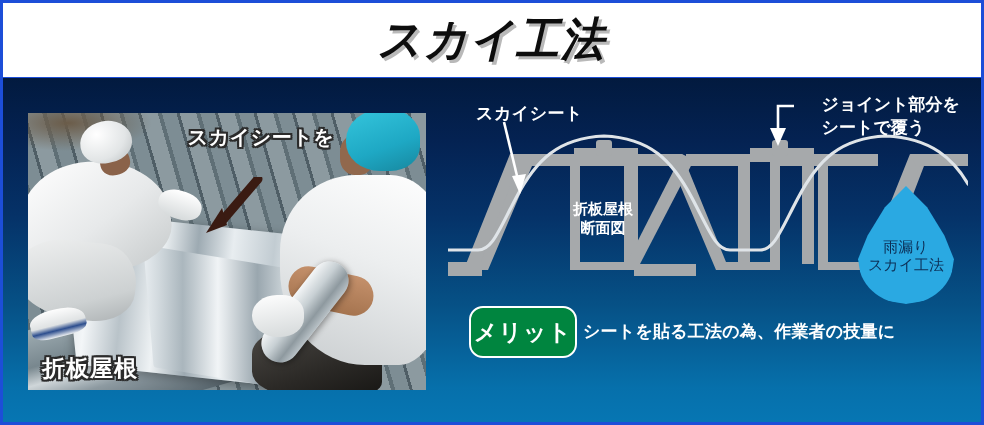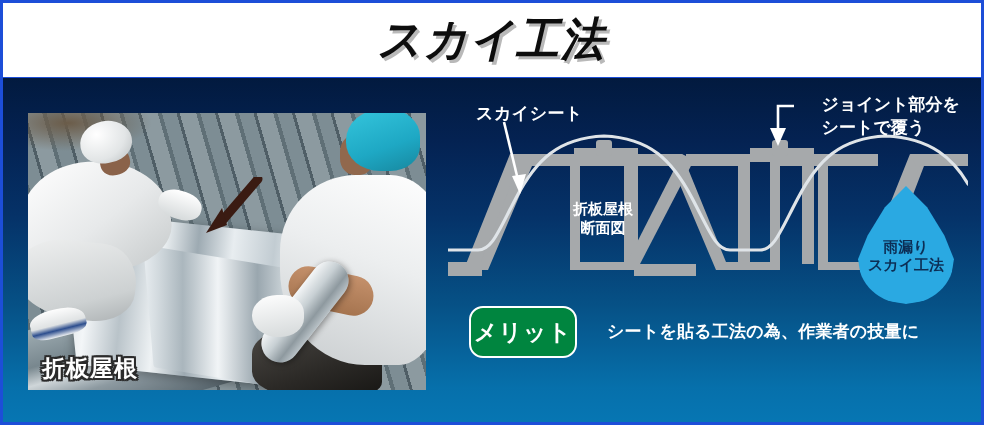--- a/index.html
+++ b/index.html
@@ -276,32 +276,32 @@
     clip-path: polygon(50% 0%, 72% 18%, 90% 42%, 100% 62%, 96% 82%, 80% 96%,
                        50% 100%, 20% 96%, 4% 82%, 0% 62%, 10% 42%, 28% 18%);
   }
   .drop-text {
     position: absolute; inset: 0;
     display: flex; flex-direction: column;
     align-items: center; justify-content: center;
     padding-top: 22px;
     color: #0c2e55;
     font-size: 15px;
-    font-weight: bold;
+    font-weight: normal;
     line-height: 1.22;
     text-align: center;
   }
 
   
   .merit {
     position: absolute;
     left: 466px; top: 228px;
     display: flex;
     align-items: center;
-    gap: 30px;
+    gap: 6px;
   }
   .merit-badge {
     width: 108px; height: 52px;
     background: #00853f;
     border: 2px solid #ffffff;
     border-radius: 14px;
     display: flex; align-items: center; justify-content: center;
     color: #ffffff;
     font-size: 23px;
     font-weight: bold;
@@ -343,20 +343,21 @@
 
       <div class="photo-bag"></div>
       <div class="worker-r-body"></div>
       <div class="worker-r-face"></div>
       <div class="worker-r-cap"></div>
       <div class="worker-r-arm"></div>
       <div class="photo-roll"></div>
       <div class="worker-r-glove"></div>
 
       <div class="ph-caption">
+        <div>スカイシートを</div>
       </div>
 
       <svg class="ph-arrow" viewBox="0 0 74 58">
         <path d="M62 2 L26 44" stroke="#3a1b12" stroke-width="9" stroke-linecap="round" fill="none"></path>
         <path d="M10 56 L31 48 L26 31 Z" fill="#3a1b12"></path>
       </svg>
 
       <div class="ph-footer">折板屋根</div>
     </div>
 

